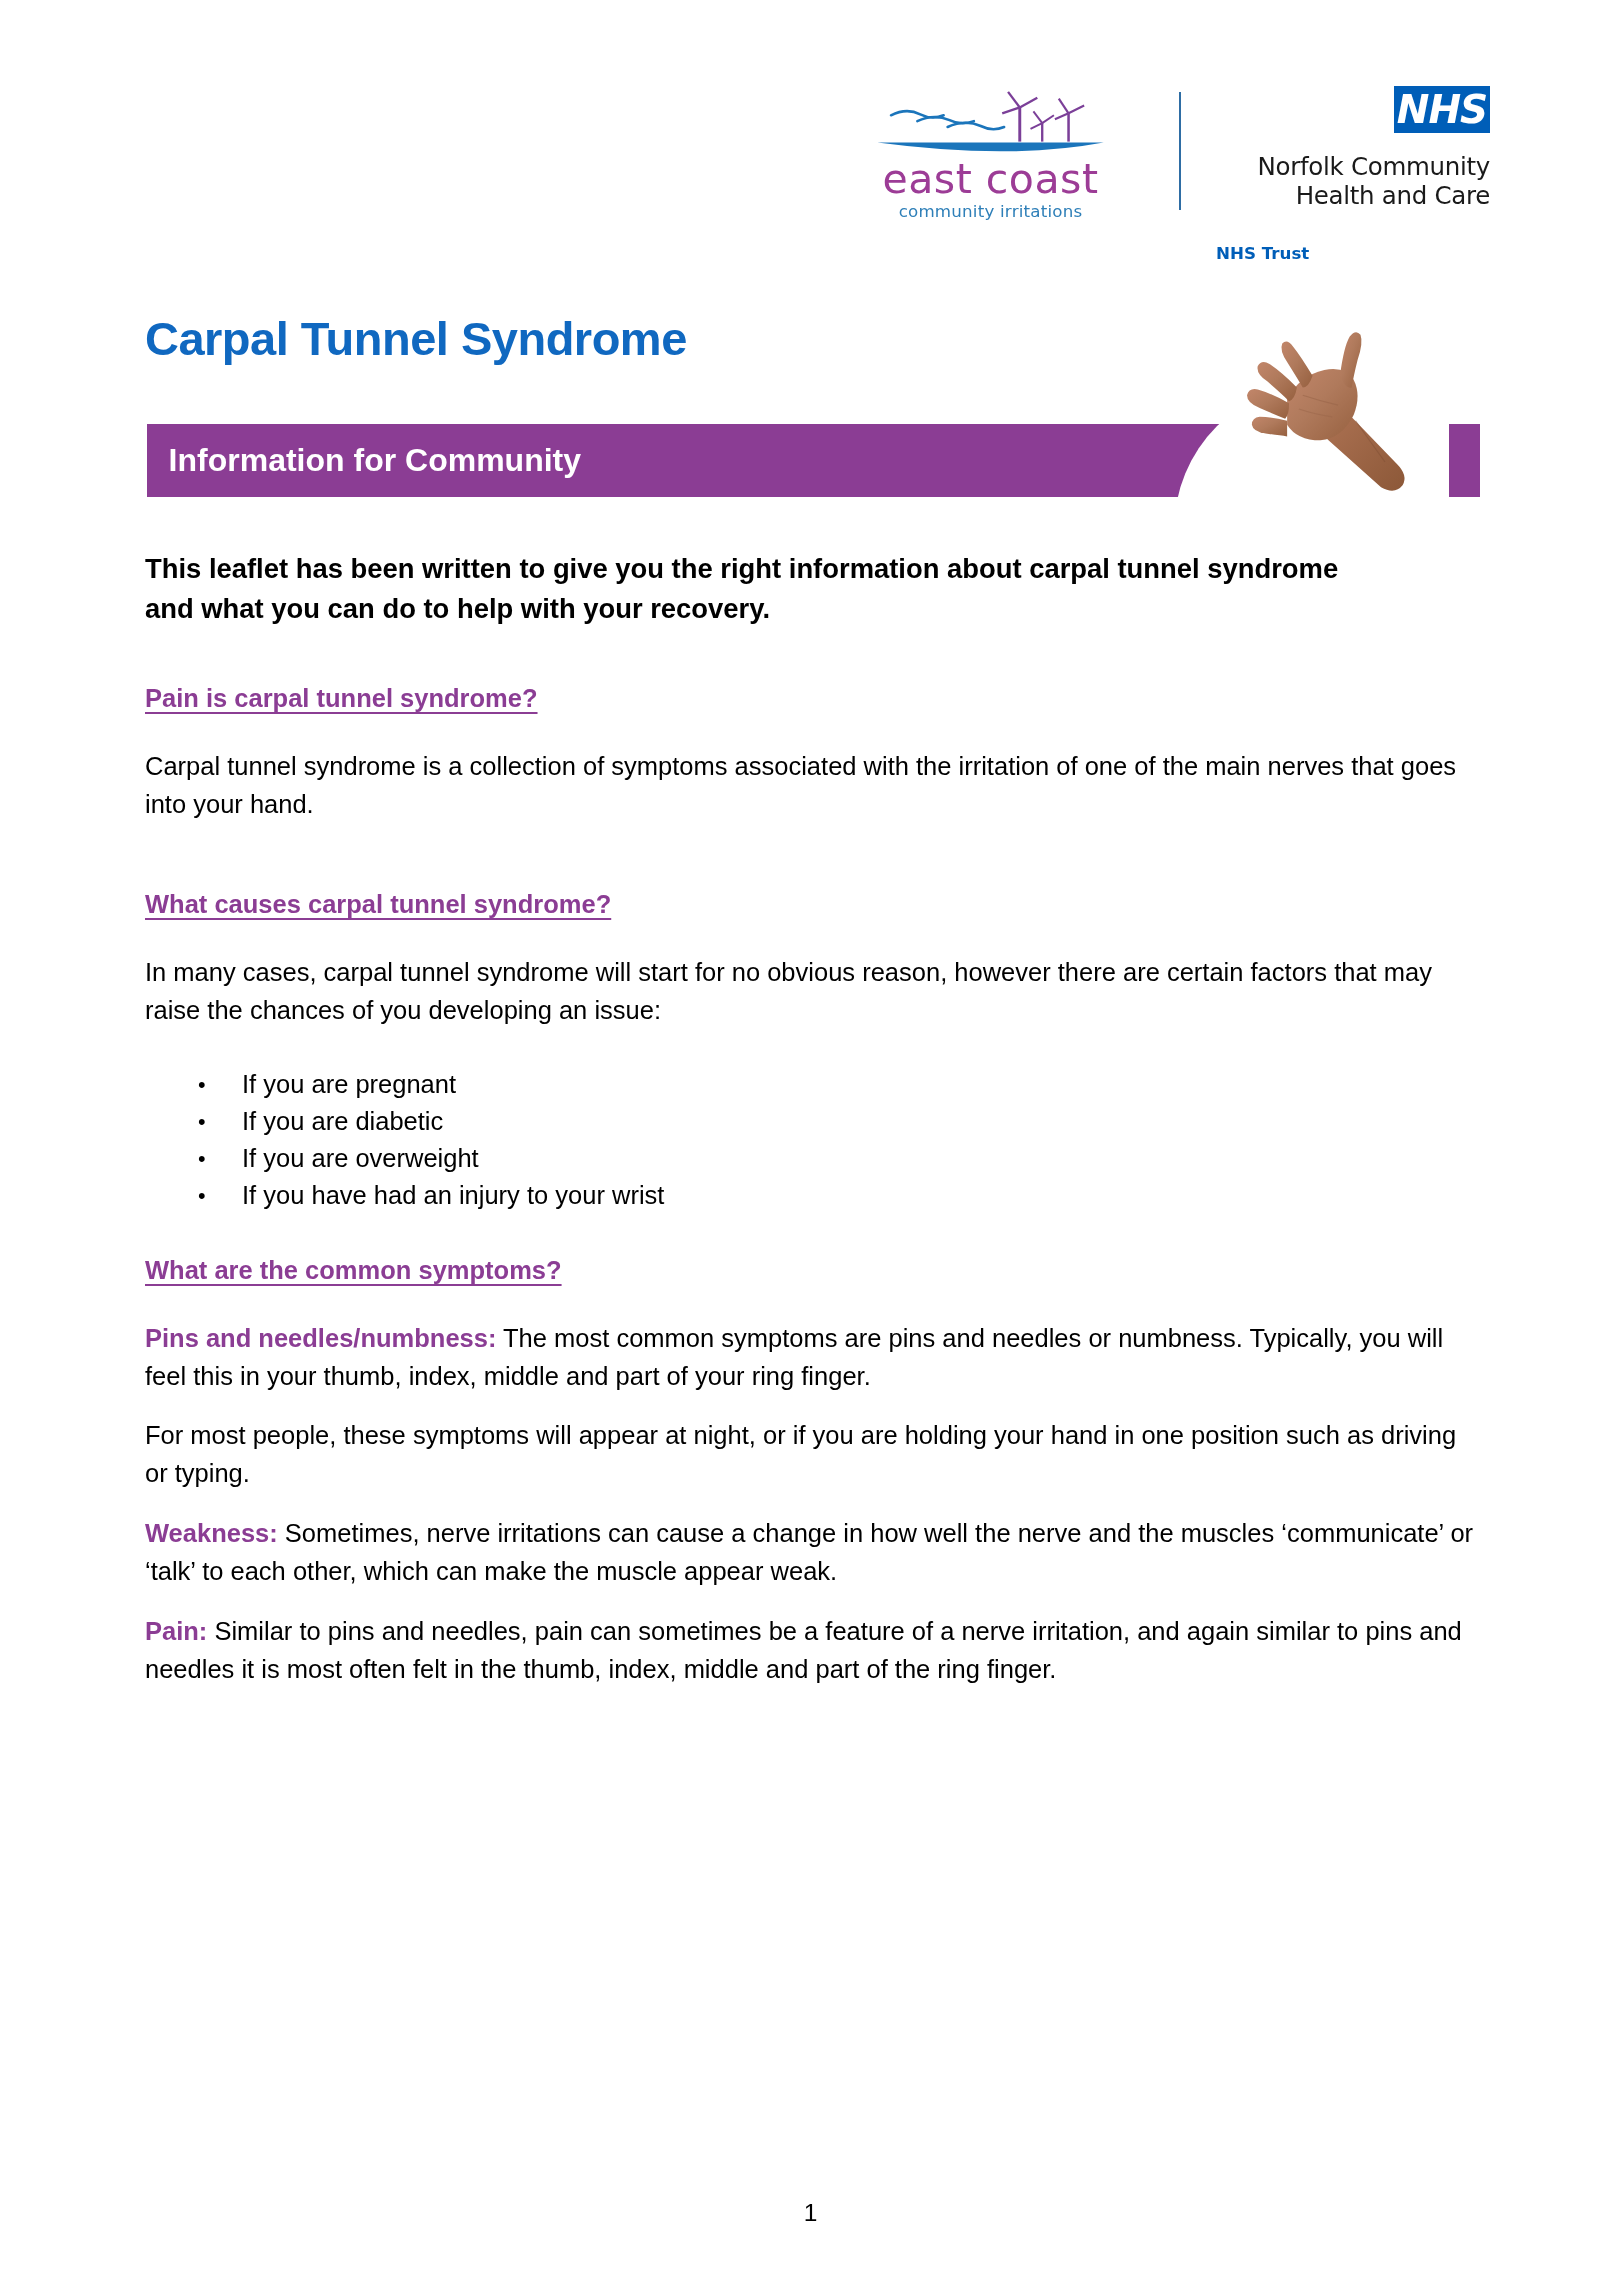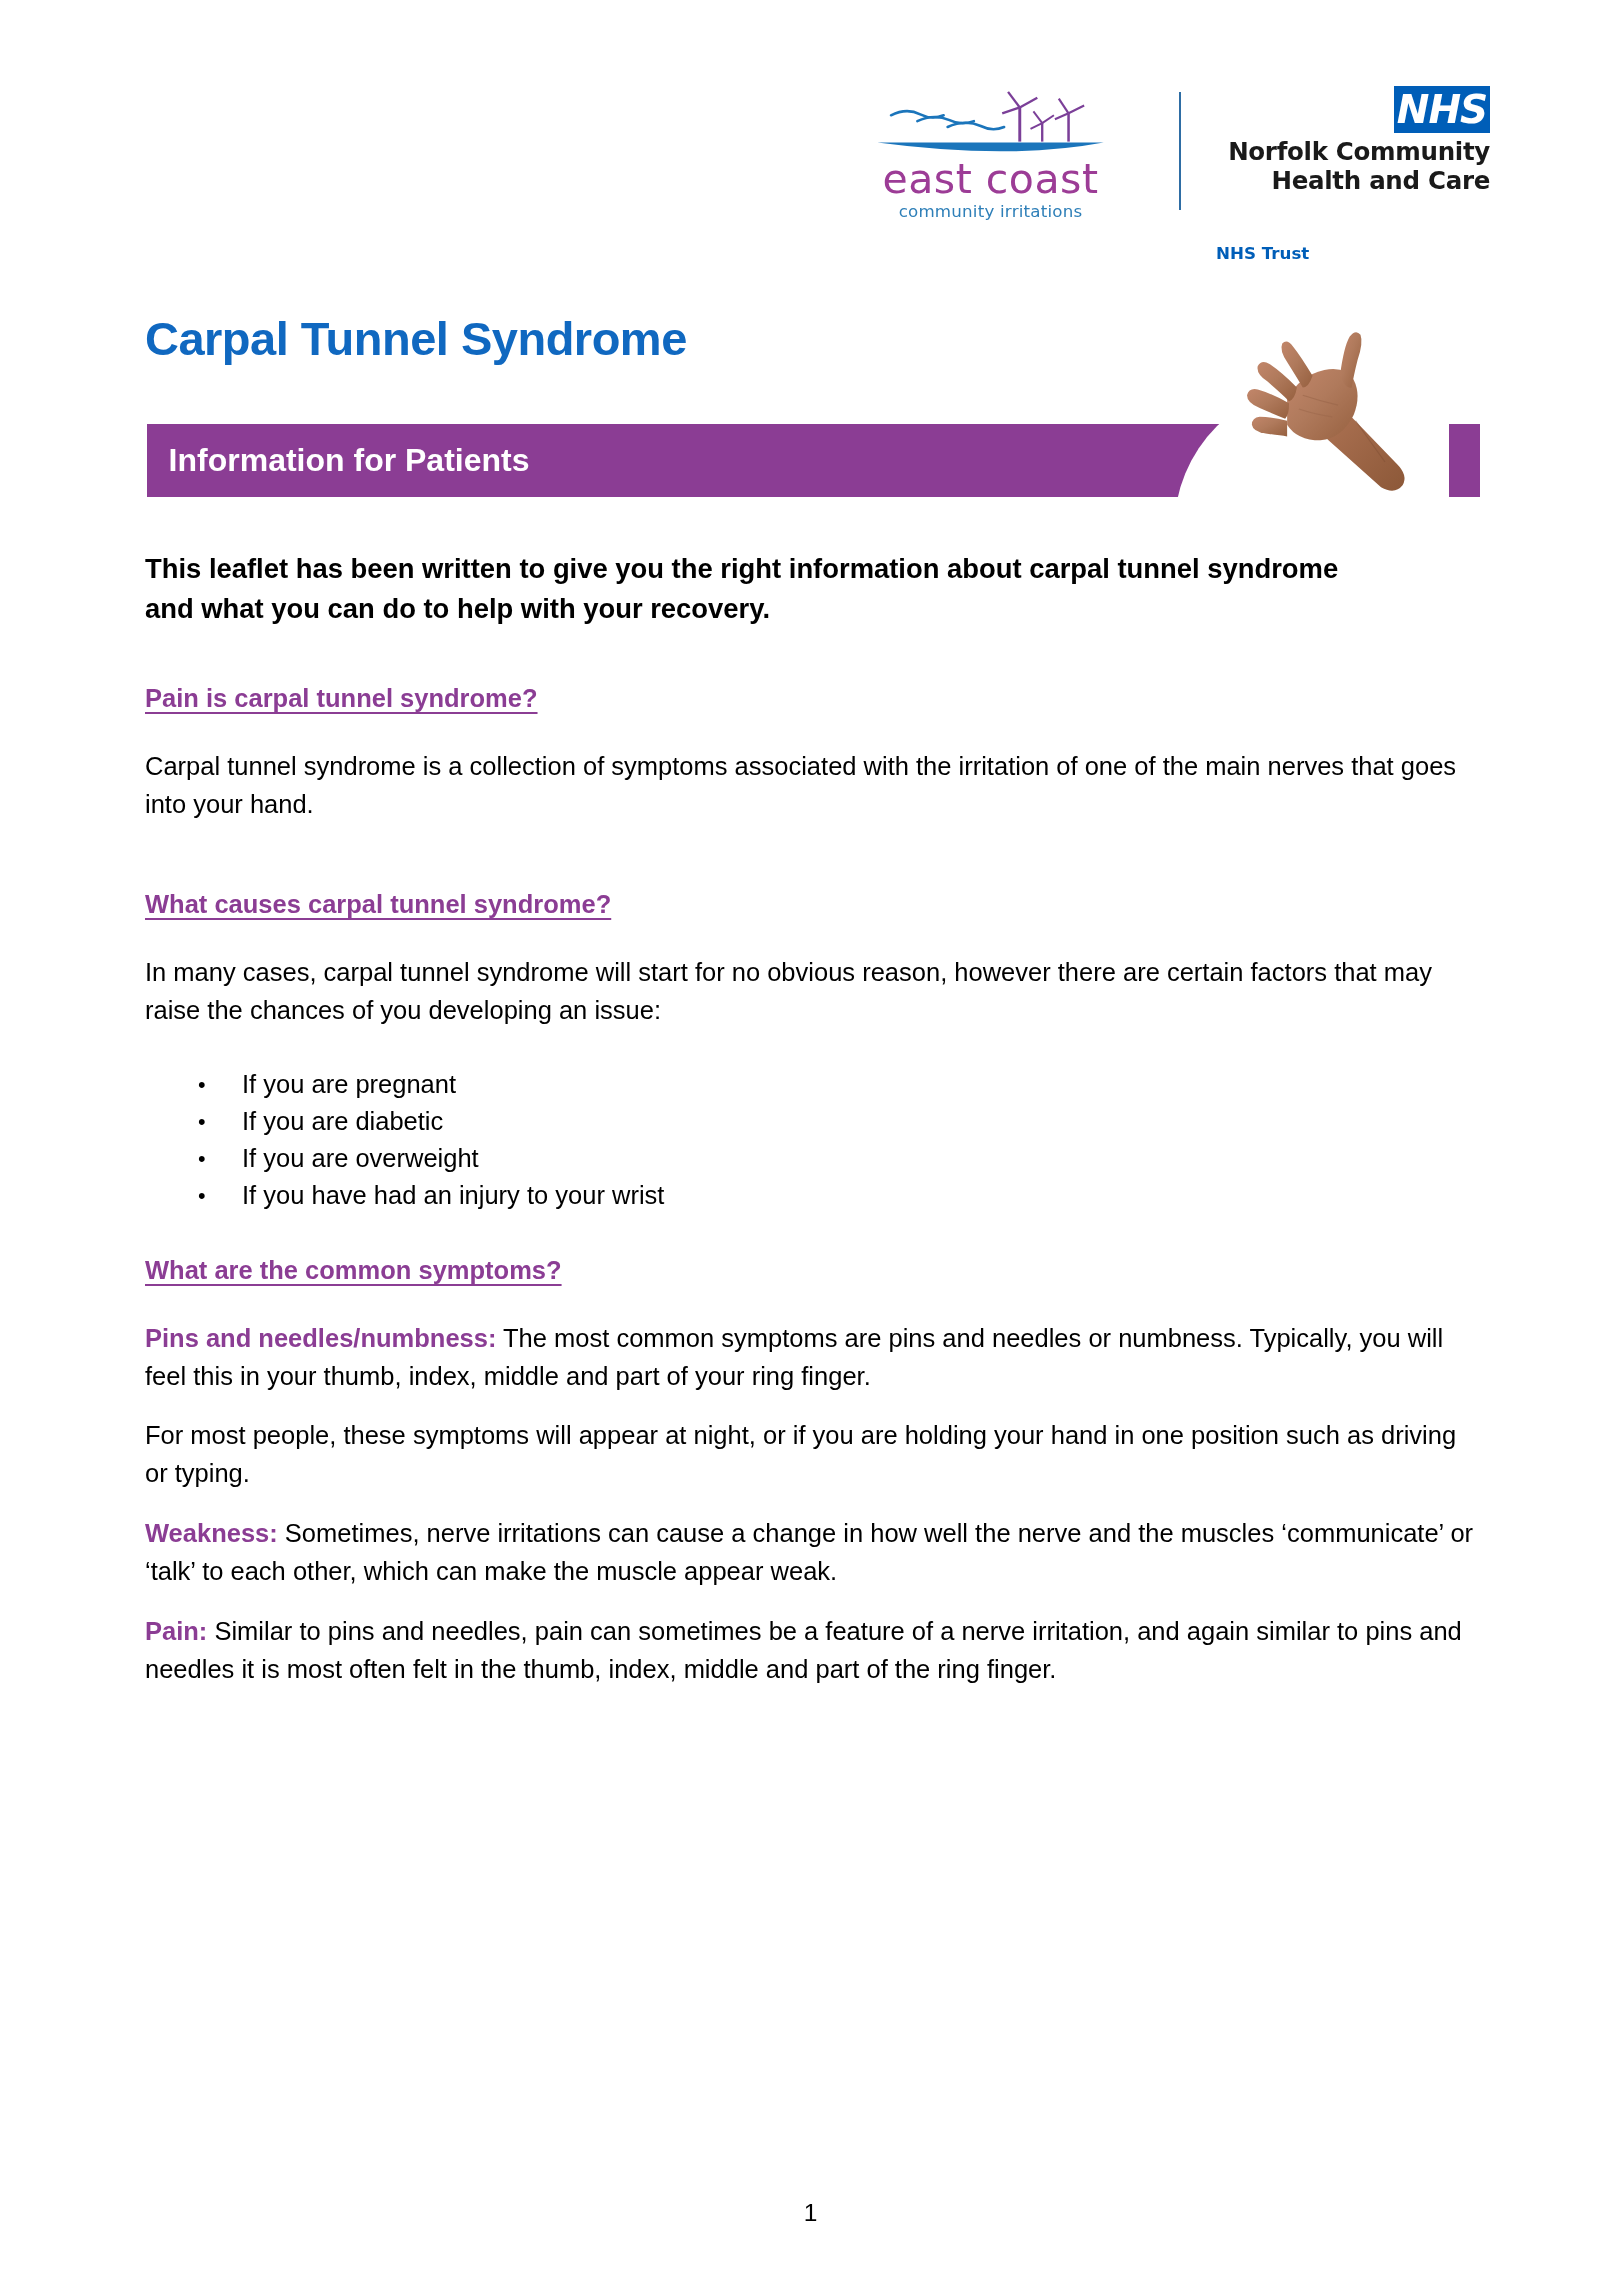--- a/index.html
+++ b/index.html
@@ -101,25 +101,25 @@
     font-style: italic;
     font-weight: bold;
     font-size: 39px;
     line-height: 47px;
     text-align: center;
     letter-spacing: -1px;
   }
   .nhs-name {
     position: absolute;
     right: 0px;
-    top: 51px;
+    top: 66px;
     width: 274px;
     text-align: right;
     font-family: "DejaVu Sans", sans-serif;
-    font-weight: bold;
+    font-weight: normal;
     font-size: 24.5px;
     line-height: 29px;
     color: #1a1a1a;
     letter-spacing: -0.3px;
   }
   .nhs-trust {
     position: absolute;
     right: 0px;
     top: 112px;
     width: 274px;
@@ -326,21 +326,21 @@
     </div>
 
   </div>
 
   <div class="doc-title">Carpal Tunnel Syndrome</div>
 
   <div class="banner-wrap">
     <div class="banner-main"></div>
     <div class="banner-notch"></div>
     <div class="banner-tail"></div>
-    <div class="banner-label">Information for Patients</div>
+    <div class="banner-label">Information for Community</div>
   </div>
 
   <svg class="hand-img" viewBox="0 0 220 185">
     <defs>
       <linearGradient id="skin" x1="0" y1="0" x2="1" y2="1">
         <stop offset="0%" stop-color="#C2866A"></stop>
         <stop offset="45%" stop-color="#B07A5C"></stop>
         <stop offset="100%" stop-color="#96603F"></stop>
       </linearGradient>
       <linearGradient id="skinDark" x1="0" y1="0" x2="1" y2="1">

